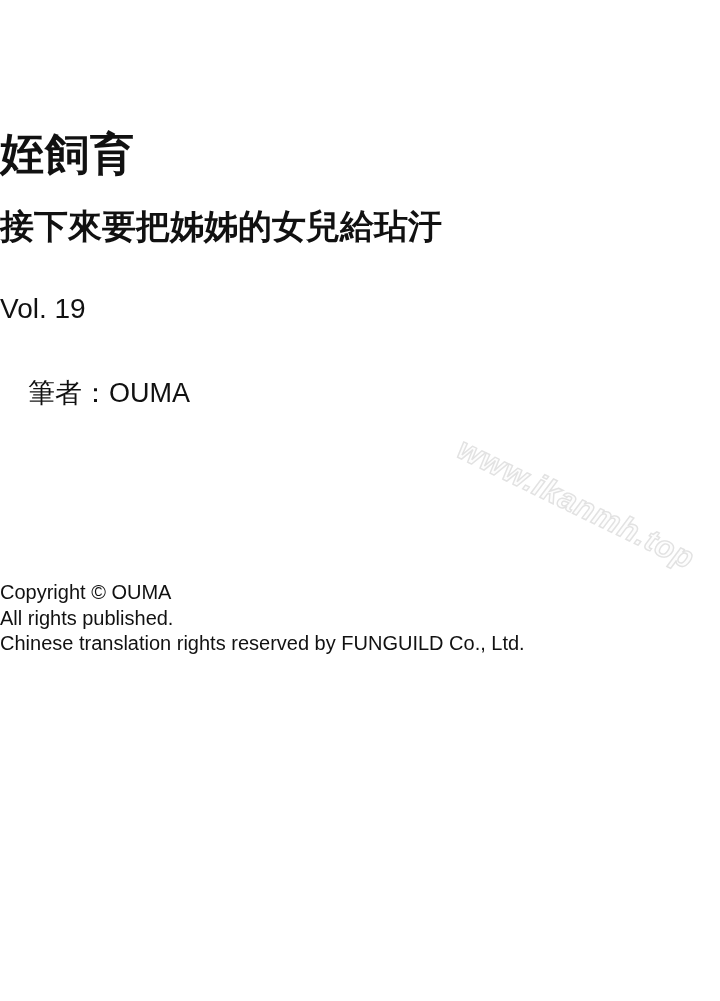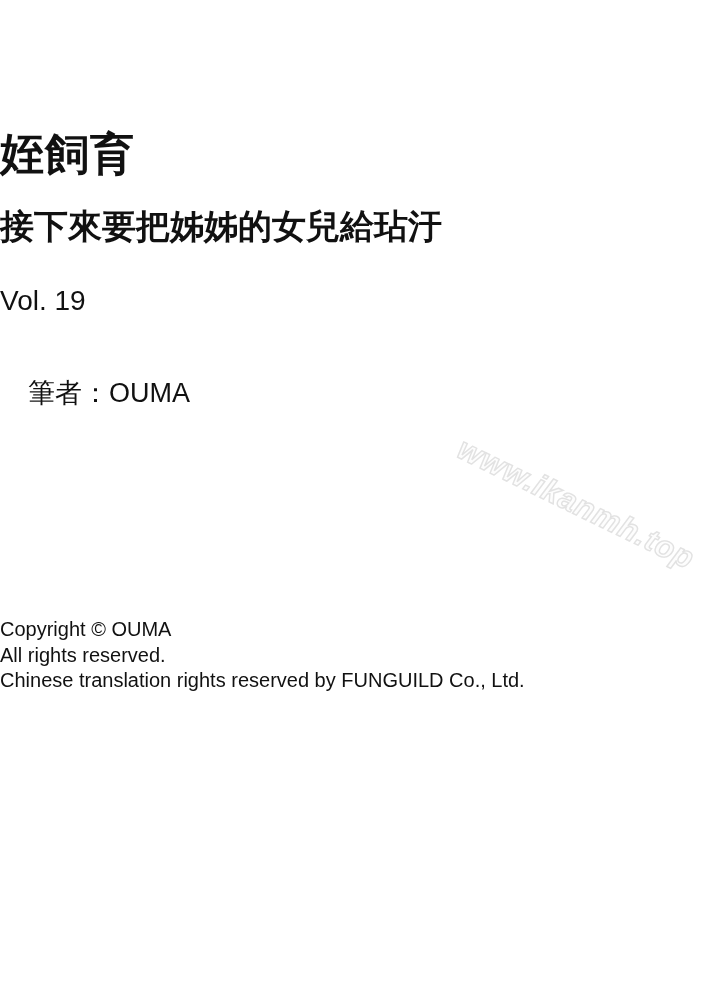--- a/index.html
+++ b/index.html
@@ -31,21 +31,21 @@
     font-weight: 700;
     letter-spacing: 1px;
   }
   .subtitle {
     top: 203px;
     font-size: 34px;
     line-height: 46px;
     font-weight: 700;
   }
   .vol {
-    top: 284px;
+    top: 292px;
     font-size: 28px;
     line-height: 34px;
     font-weight: 400;
   }
   .author {
     top: 376px;
     font-size: 27px;
     line-height: 34px;
     font-weight: 400;
     padding-left: 28px;
@@ -65,21 +65,20 @@
     white-space: nowrap;
     color: #fdfdfd;
     -webkit-text-stroke: 1.4px var(--watermark, #e2e2e2);
     text-shadow: 0 0 1px var(--watermark, #e2e2e2);
   }
   .copyright {
     top: 580px;
     font-size: 20px;
     line-height: 25.5px;
     font-weight: 400;
-    margin-top: 37px;
   }
   .cline {
     margin: 0;
   }
 </style>
 </head>
 <body>
 
 <div class="page">
 
@@ -88,17 +87,17 @@
   <h2 class="centered subtitle">接下來要把姊姊的女兒給玷汙</h2>
 
   <div class="centered vol">Vol. 19</div>
 
   <div class="centered author">筆者：OUMA</div>
 
   <div class="watermark">www.ikanmh.top</div>
 
   <div class="centered copyright">
     <p class="cline">Copyright © OUMA</p>
-    <p class="cline">All rights reserved.</p>
+    <p class="cline">All rights published.</p>
     <p class="cline">Chinese translation rights reserved by FUNGUILD Co., Ltd.</p>
   </div>
 
 </div>
 
 </body></html>

